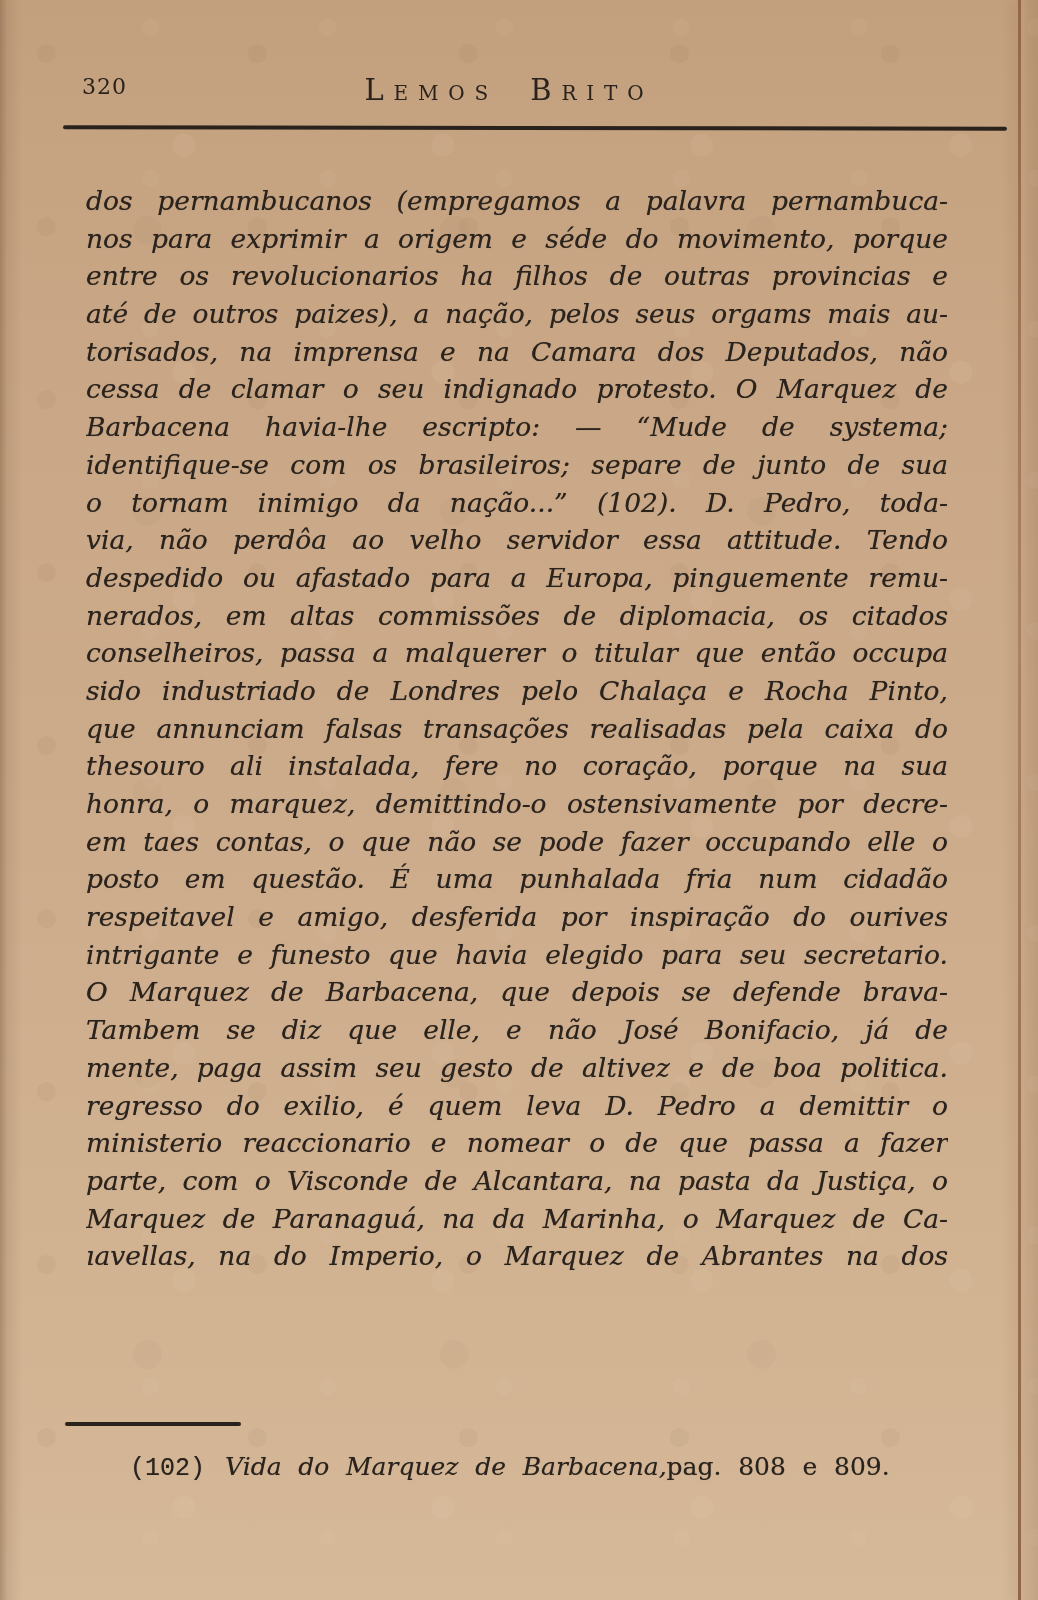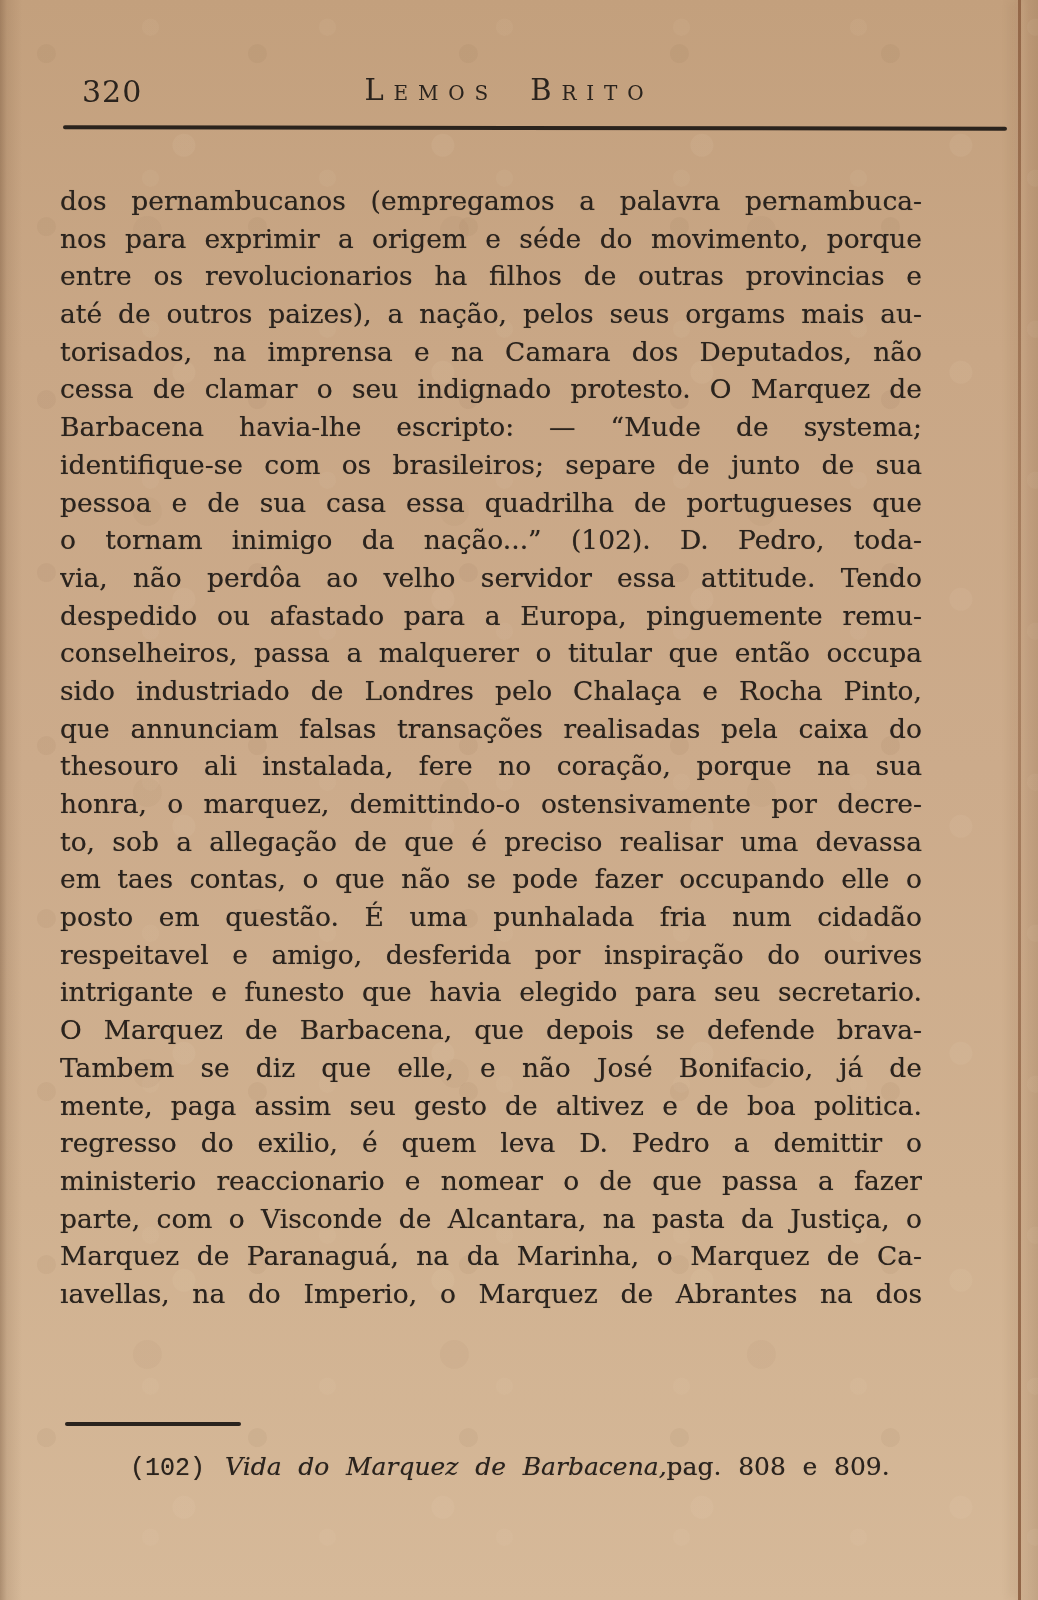--- a/index.html
+++ b/index.html
@@ -37,21 +37,21 @@
     top: 0; bottom: 0;
     left: 1018px;
     width: 3px;
     background: linear-gradient(180deg, rgba(124,75,46,.65), rgba(124,75,46,.38) 40%, rgba(124,75,46,.62) 75%, rgba(124,75,46,.75));
     box-shadow: -7px 0 9px rgba(120,80,50,.22), 3px 0 5px rgba(205,170,135,.5);
   }
   header { position: absolute; left: 0; top: 0; width: 100%; }
   .page-number {
     position: absolute;
     left: 82px; top: 74px;
-    font-size: 30px;
+    font-size: 22px;
     letter-spacing: 1px;
   }
   .running-title {
     position: absolute;
     left: 78px; top: 73px;
     width: 862px;
     text-align: center;
     font-size: 29px;
     font-variant: small-caps;
     letter-spacing: 0.34em;
@@ -60,24 +60,25 @@
   .header-rule {
     position: absolute;
     left: 63px; top: 126px;
     width: 944px; height: 4px;
     background: #2a231d;
     border-radius: 2px / 2px;
     transform: rotate(0.08deg);
   }
   .body-text {
     position: absolute;
-    left: 60px; top: 182px;
+    left: 86px; top: 182px;
     width: 862px;
     font-size: 26.5px;
     text-shadow: 0 0 0.7px rgba(42,35,29,.55);
+    font-style: italic;
   }
   .text-line {
     height: 37.7px;
     line-height: 37.7px;
     overflow: hidden;
     text-align: justify;
     text-align-last: justify;
     white-space: normal;
   }
   .footnote-rule {
@@ -116,30 +117,29 @@
 
   <main class="body-text" id="body-text">
       <div class="text-line">dos pernambucanos (empregamos a palavra pernambuca-</div>
       <div class="text-line">nos para exprimir a origem e séde do movimento, porque</div>
       <div class="text-line">entre os revolucionarios ha filhos de outras provincias e</div>
       <div class="text-line">até de outros paizes), a nação, pelos seus orgams mais au-</div>
       <div class="text-line">torisados, na imprensa e na Camara dos Deputados, não</div>
       <div class="text-line">cessa de clamar o seu indignado protesto.  O Marquez de</div>
       <div class="text-line">Barbacena havia-lhe escripto: — “Mude de systema;</div>
       <div class="text-line">identifique-se com os brasileiros; separe de junto de sua</div>
-      <div class="text-line">pessoa e de sua casa essa quadrilha de portugueses que</div>
       <div class="text-line">o tornam inimigo da nação...” (102).  D. Pedro, toda-</div>
       <div class="text-line">via, não perdôa ao velho servidor essa attitude.  Tendo</div>
       <div class="text-line">despedido ou afastado para a Europa, pinguemente remu-</div>
+      <div class="text-line">nerados, em altas commissões de diplomacia, os citados</div>
       <div class="text-line">conselheiros, passa a malquerer o titular que então occupa</div>
       <div class="text-line">sido industriado de Londres pelo Chalaça e Rocha Pinto,</div>
       <div class="text-line">que annunciam falsas transações realisadas pela caixa do</div>
       <div class="text-line">thesouro ali instalada, fere no coração, porque na sua</div>
       <div class="text-line">honra, o marquez, demittindo-o ostensivamente por decre-</div>
-      <div class="text-line">to, sob a allegação de que é preciso realisar uma devassa</div>
       <div class="text-line">em taes contas, o que não se pode fazer occupando elle o</div>
       <div class="text-line">posto em questão.  É uma punhalada fria num cidadão</div>
       <div class="text-line">respeitavel e amigo, desferida por inspiração do ourives</div>
       <div class="text-line">intrigante e funesto que havia elegido para seu secretario.</div>
       <div class="text-line">O Marquez de Barbacena, que depois se defende brava-</div>
       <div class="text-line">Tambem se diz que elle, e não José Bonifacio, já de</div>
       <div class="text-line">mente, paga assim seu gesto de altivez e de boa politica.</div>
       <div class="text-line">regresso do exilio, é quem leva D. Pedro a demittir o</div>
       <div class="text-line">ministerio reaccionario e nomear o de que passa a fazer</div>
       <div class="text-line">parte, com o Visconde de Alcantara, na pasta da Justiça, o</div>

